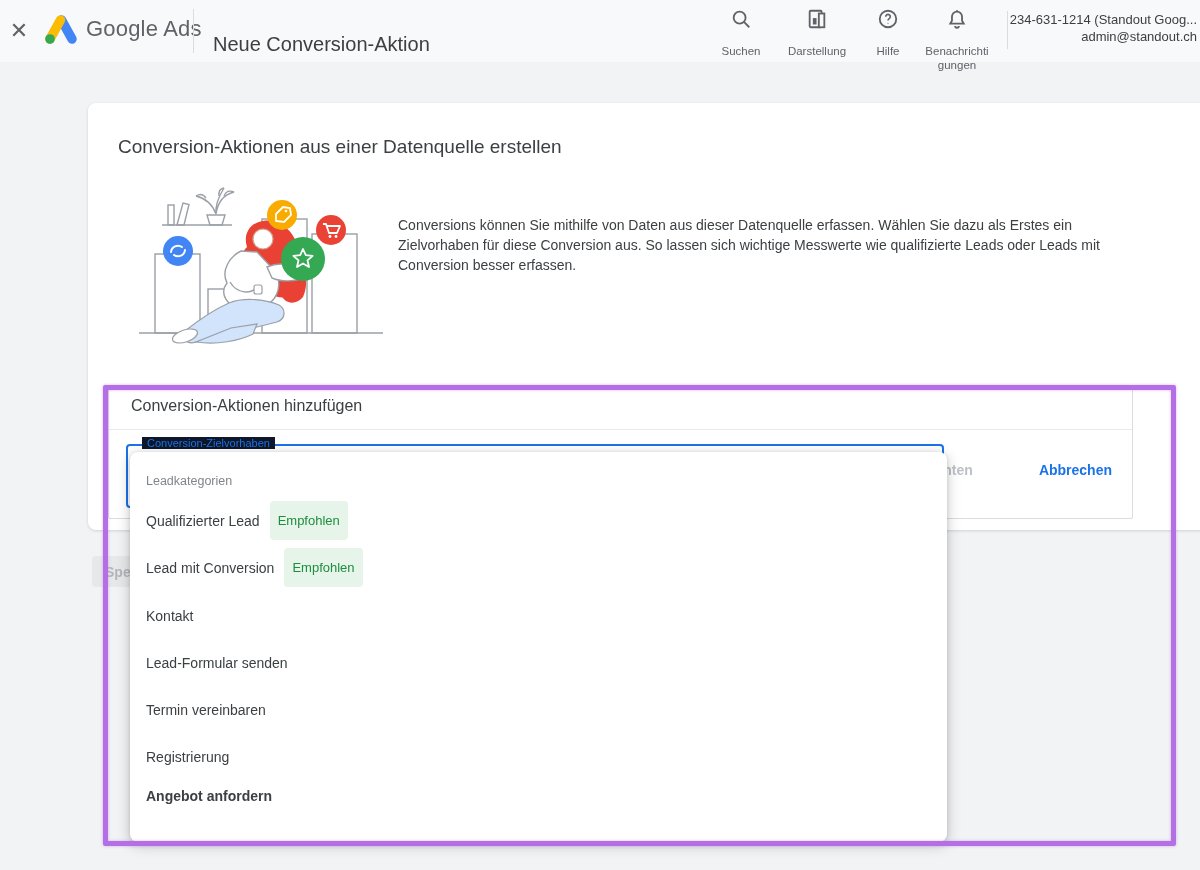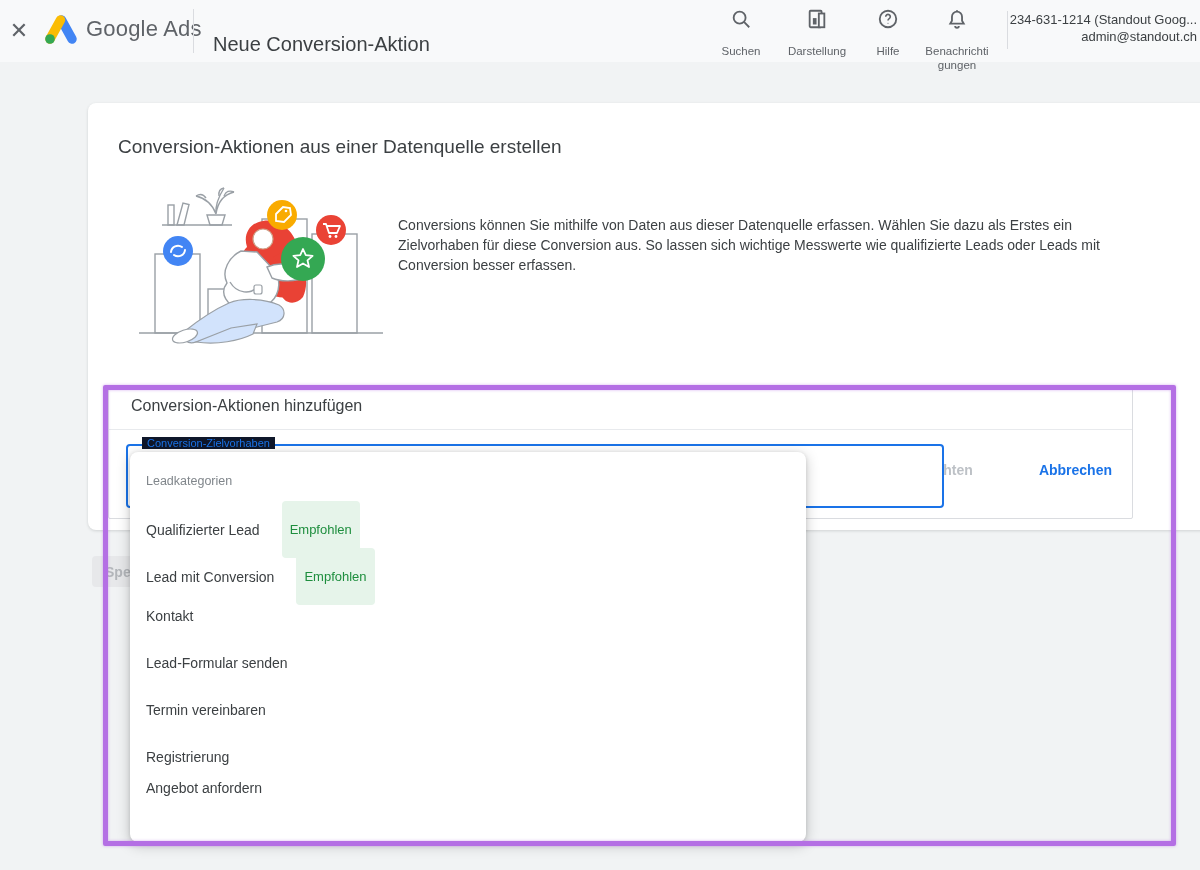--- a/index.html
+++ b/index.html
@@ -38,26 +38,26 @@
   .btn-disabled { color:#bdc1c6; cursor:default; }
   .btn-blue { color:#1a73e8; }
   
   .goal-select { position:absolute; left:126px; top:444px; width:818px; height:64px; background:#fff;
     border:2px solid #1a73e8; border-radius:4px; z-index:4; cursor:pointer; }
   .goal-label { position:absolute; left:14px; top:-9px; background:#0f172a; padding:0 5px; font-size:11px; color:#1a73e8; white-space:nowrap; }
   
   .save-btn { position:absolute; left:92px; top:556px; width:112px; height:31px; background:#e7e8ea; border:none;
     border-radius:4px; color:#b3b6ba; font-family:inherit; font-size:14px; font-weight:bold; text-align:left; padding-left:13px; z-index:5; }
   
-  .dropdown { position:absolute; left:130px; top:452px; width:676px; height:390px; background:#fff;
+  .dropdown { position:absolute; left:130px; top:452px; width:817px; height:390px; background:#fff;
     border-radius:8px; box-shadow:0 3px 14px rgba(0,0,0,.22), 0 1px 4px rgba(0,0,0,.12); z-index:20; }
   .dd-group { position:absolute; left:16px; top:22px; font-size:12.5px; color:#80868b; }
   .dd-item { position:absolute; left:0; width:100%; height:40px; line-height:40px; padding-left:16px;
     font-size:14px; color:#3c4043; cursor:pointer; }
-  .badge { display:inline-block; margin-left:22px; padding:21px 8px; border-radius:4px;
+  .badge { display:inline-block; margin-left:10px; padding:12px 8px; border-radius:4px;
     background:#e6f4ea; color:#1e8e3e; font-size:13px; line-height:15px; vertical-align:1px; }
   .badge:empty { display:none; }
   
   .highlight-rect { position:absolute; left:103px; top:385px; width:1073px; height:461px;
     border:5px solid #b46fe4; border-radius:2px; box-shadow:0 0 3px rgba(180,111,228,.55), inset 0 0 3px rgba(180,111,228,.55);
     z-index:30; pointer-events:none; }
   svg { display:block; }
 </style>
 </head>
 <body>
@@ -204,18 +204,18 @@
 
   <div class="dropdown">
     <div class="dd-group">Leadkategorien</div>
 
     <div class="dd-item" style="top:49px;"><span>Qualifizierter Lead</span><span class="badge">Empfohlen</span></div>
     <div class="dd-item" style="top:96px;"><span>Lead mit Conversion</span><span class="badge">Empfohlen</span></div>
     <div class="dd-item" style="top:144px;"><span>Kontakt</span></div>
     <div class="dd-item" style="top:238px;"><span>Termin vereinbaren</span></div>
     <div class="dd-item" style="top:191px;"><span>Lead-Formular senden</span></div>
     <div class="dd-item" style="top:285px;"><span>Registrierung</span></div>
-    <div class="dd-item" style="top:316px;"><span>Angebot anfordern</span></div>
+    <div class="dd-item" style="top:324px;font-weight:bold;"><span>Angebot anfordern</span></div>
   </div>
 
   <div class="highlight-rect"></div>
 
 </div>
 
 </body></html>

